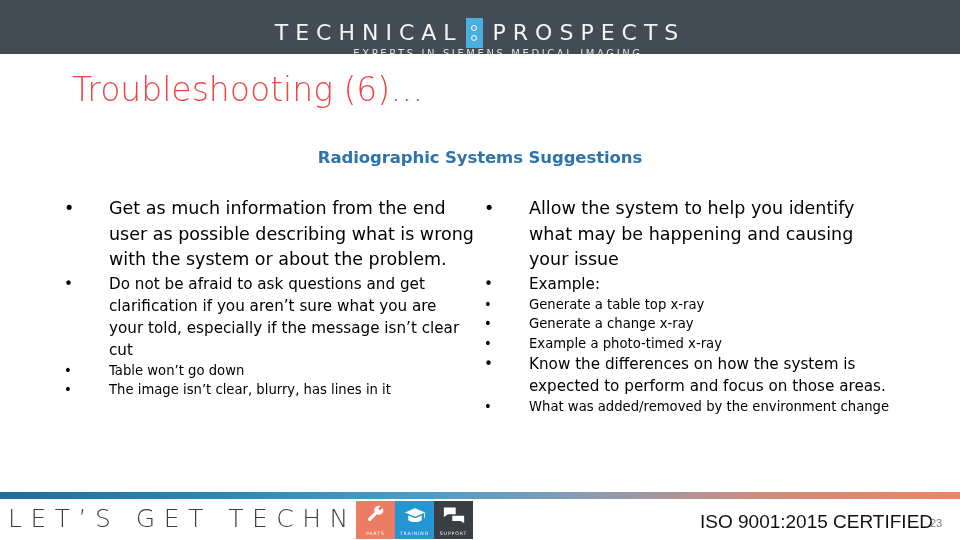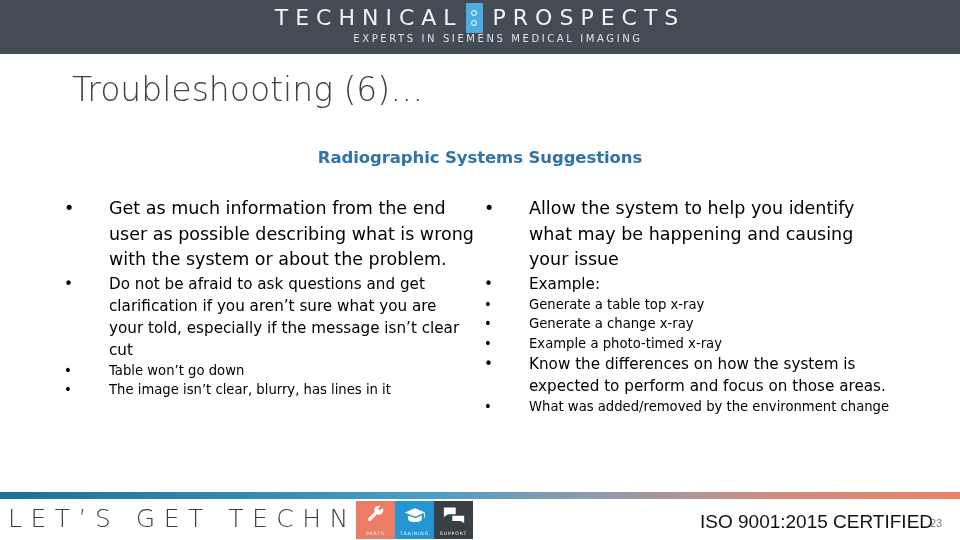--- a/index.html
+++ b/index.html
@@ -26,21 +26,21 @@
     background: #434c54;
     overflow: hidden;
   }
   .logo-wrap {
     position: absolute;
     left: 0; top: 0;
     width: 960px;
     text-align: center;
   }
   .logo-line1 {
-    margin-top: 3px;
+    margin-top: 18px;
     font-family: "DejaVu Sans", sans-serif;
     font-size: 22px;
     letter-spacing: 7px;
     color: #f2f4f5;
     font-weight: 400;
     line-height: 26px;
     white-space: nowrap;
     display: inline-block;
   }
   .logo-word { display: inline-block; vertical-align: middle; }
@@ -76,21 +76,21 @@
   }
 
   
   .slide-title {
     position: absolute;
     left: 72px;
     top: 70px;
     font-family: "DejaVu Sans", sans-serif;
     font-size: 33px;
     font-weight: 300;
-    color: #404040;
+    color: #ef4444;
     letter-spacing: 0px;
     white-space: nowrap;
   }
 
   
   .subtitle {
     position: absolute;
     left: 0;
     top: 148px;
     width: 960px;

